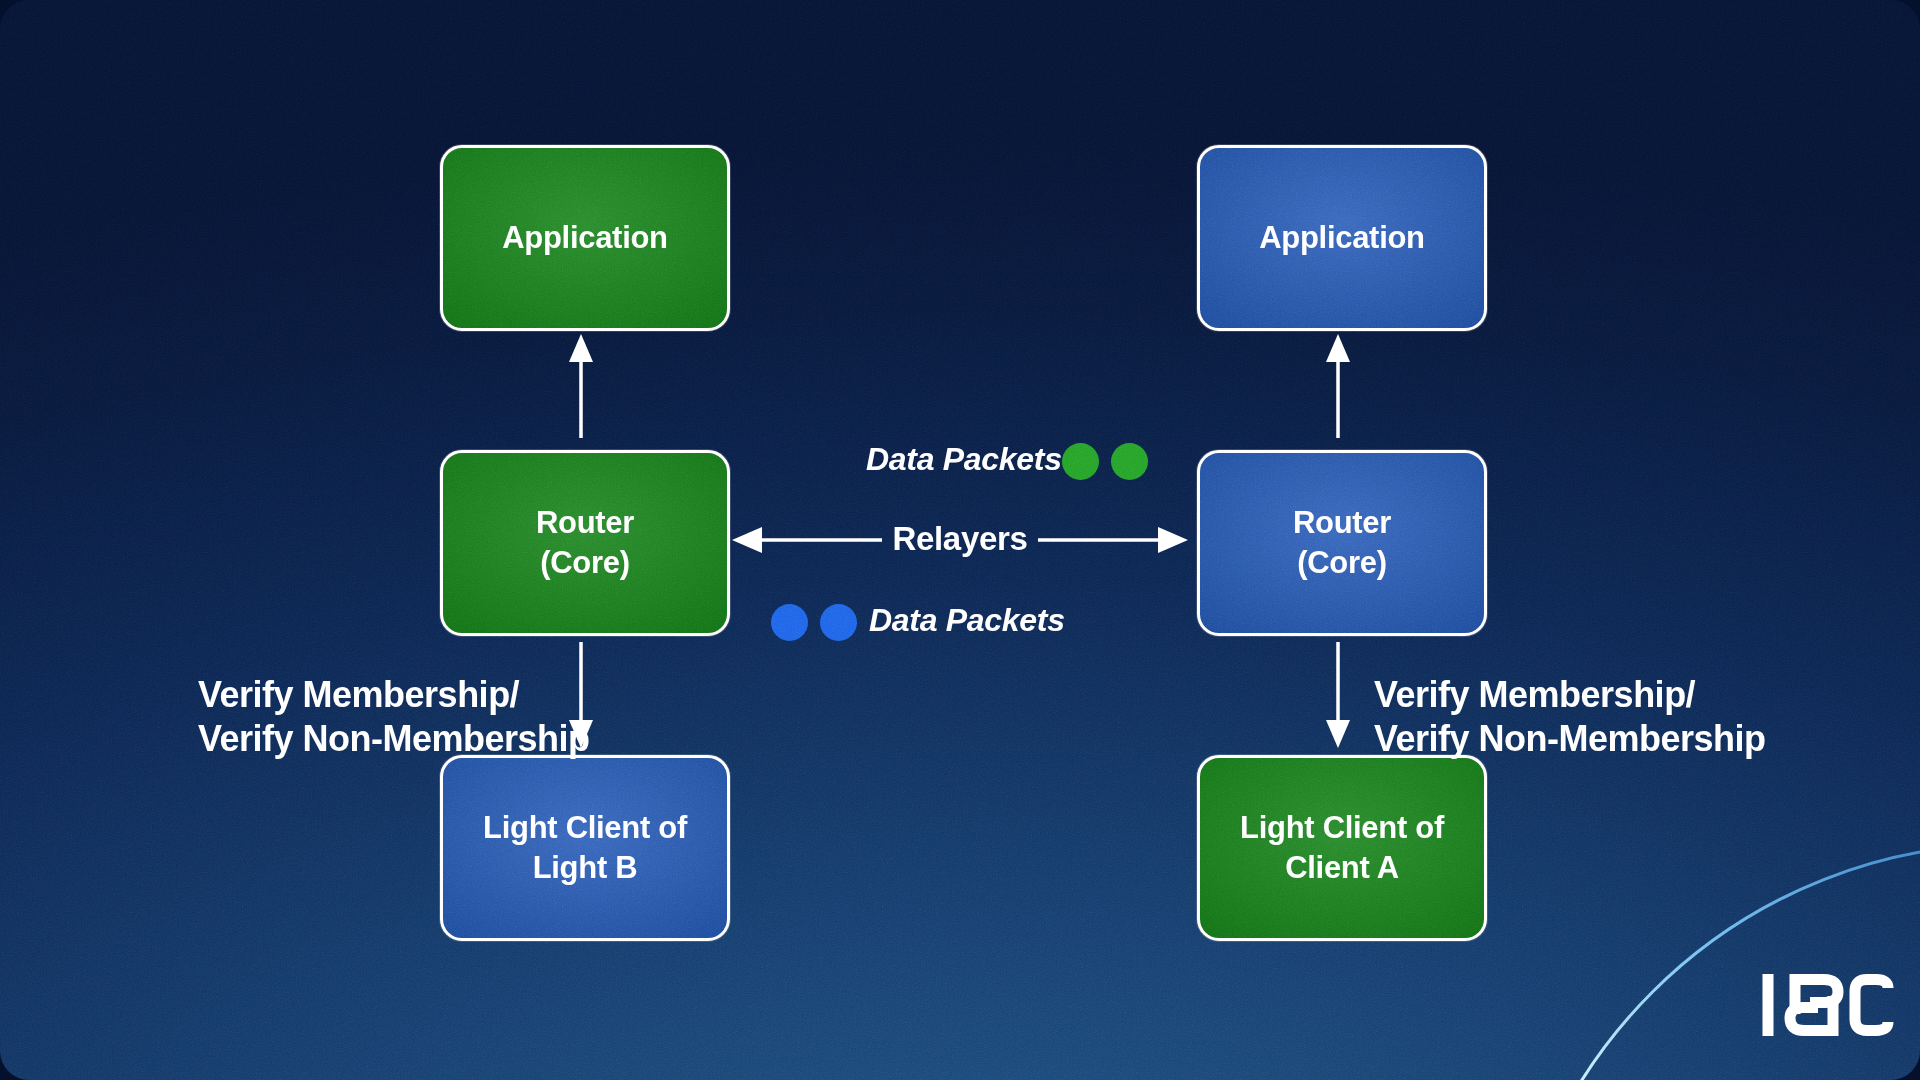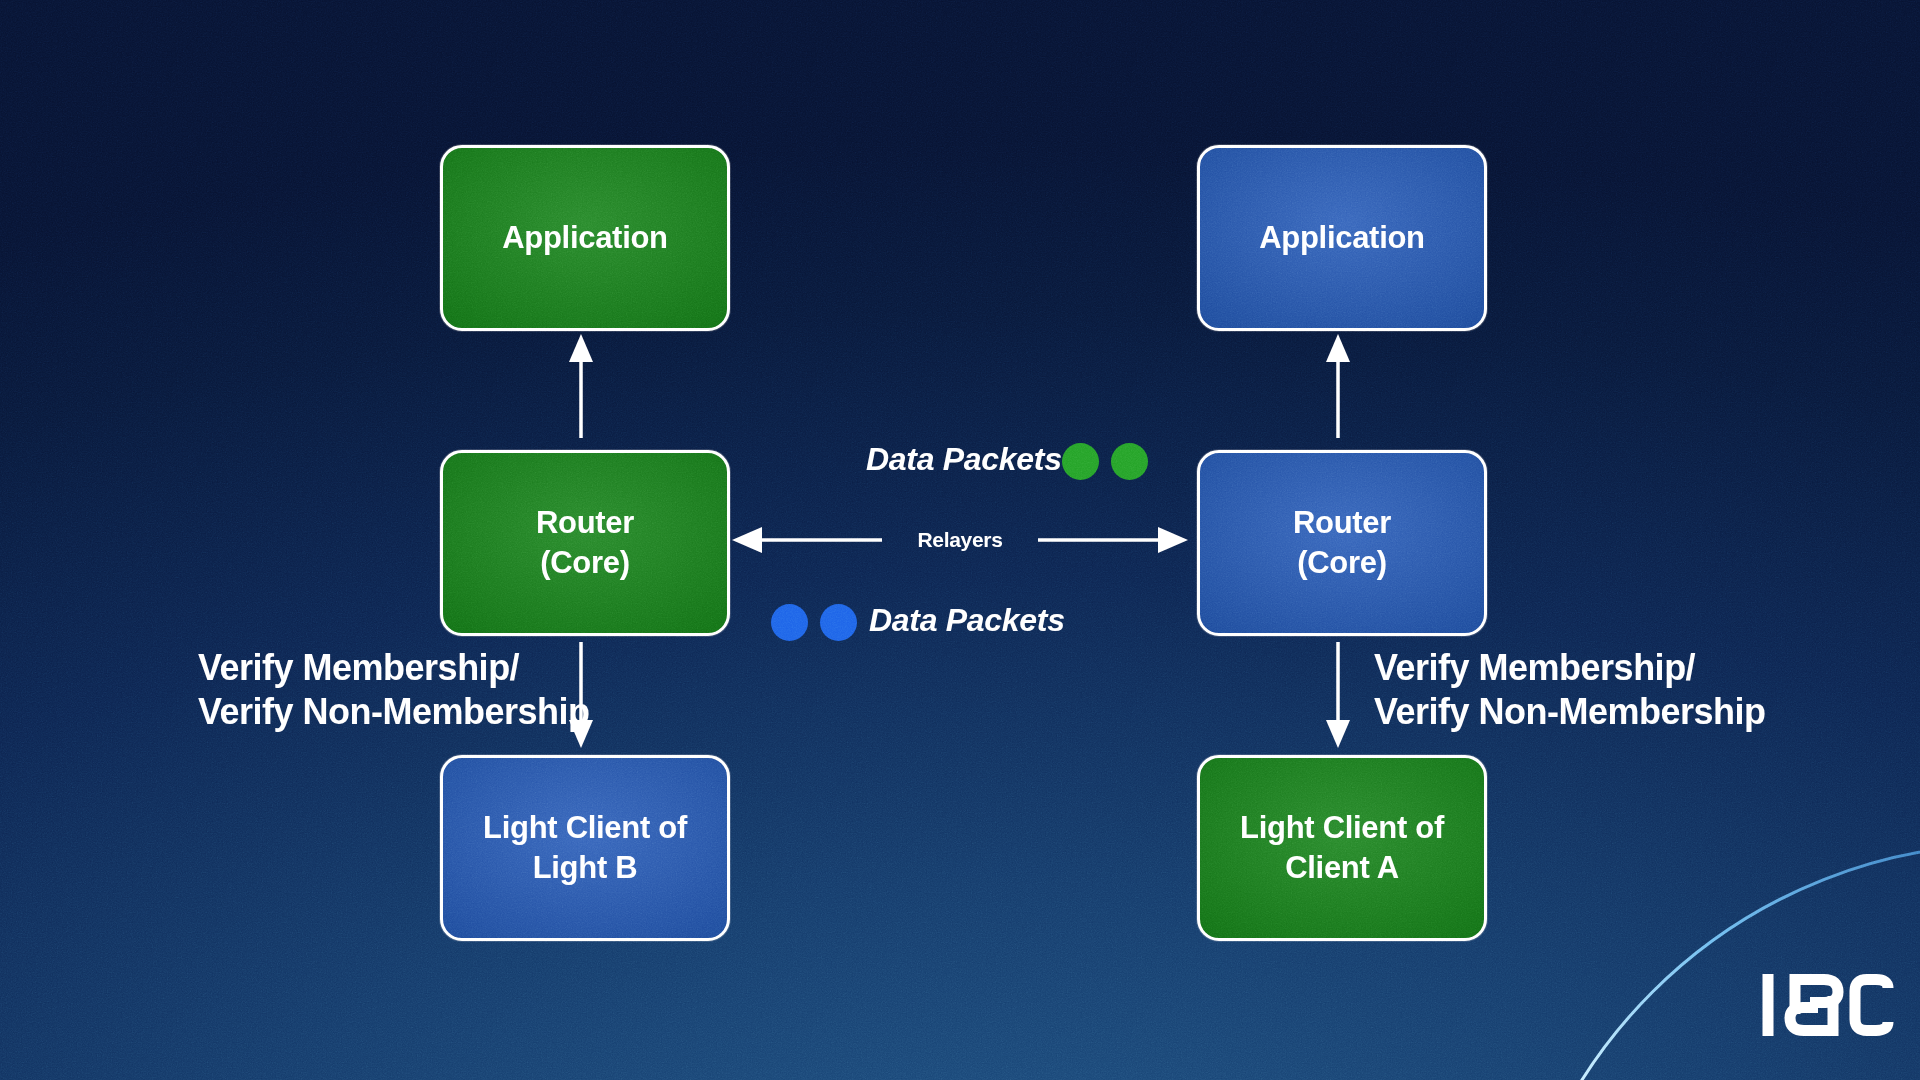--- a/index.html
+++ b/index.html
@@ -3,20 +3,21 @@
 <meta charset="utf-8">
 <style>
   html,body{margin:0;padding:0;background:#04102c;}
   .stage{
     position:relative;
     width:1920px;height:1080px;
     overflow:hidden;
     font-family:"Liberation Sans", sans-serif;
     background:
       radial-gradient(130% 105% at 52% 118%, #1e5386 0%, #143a6b 34%, #0c2350 62%, #081739 85%, #071231 100%);
+    border-radius: 29px;
   }
   .grain{
     position:absolute;inset:0;width:100%;height:100%;
     mix-blend-mode:soft-light;opacity:.55;pointer-events:none;
   }
   .overlay{position:absolute;inset:0;width:100%;height:100%;pointer-events:none;}
 
   .box{
     position:absolute;width:284px;height:180px;
     border:3px solid #ffffff;border-radius:22px;
@@ -33,22 +34,22 @@
   .box.blue{
     background-color:var(--blue-box,#1b51b3);
     background-image:radial-gradient(ellipse 90% 90% at 50% 42%, rgba(255,255,255,.12), rgba(0,0,0,.16));
   }
 
   .flabel{
     position:absolute;color:#fff;font-weight:bold;white-space:nowrap;
     letter-spacing:-0.3px;
   }
   .mid-label{font-size:32px;transform:translateY(-54%);font-style:italic;}
-  .relayers{font-size:21px;transform:translate(-50%,-52%);}
-  .verify{font-size:36px;line-height:44px;letter-spacing:-0.5px;}
+  .relayers{font-size:33px;transform:translate(-50%,-52%);}
+  .verify{font-size:36px;line-height:44px;letter-spacing:-0.5px;margin-top:27px;}
 
   .dot{position:absolute;width:37px;height:37px;border-radius:50%;}
   .dot.green{background:var(--green-dot,#23a226);}
   .dot.blue{background:var(--blue-dot,#1c63e8);}
 
   .logo{position:absolute;left:1762px;top:972px;}
 </style>
 </head>
 <body>
 

